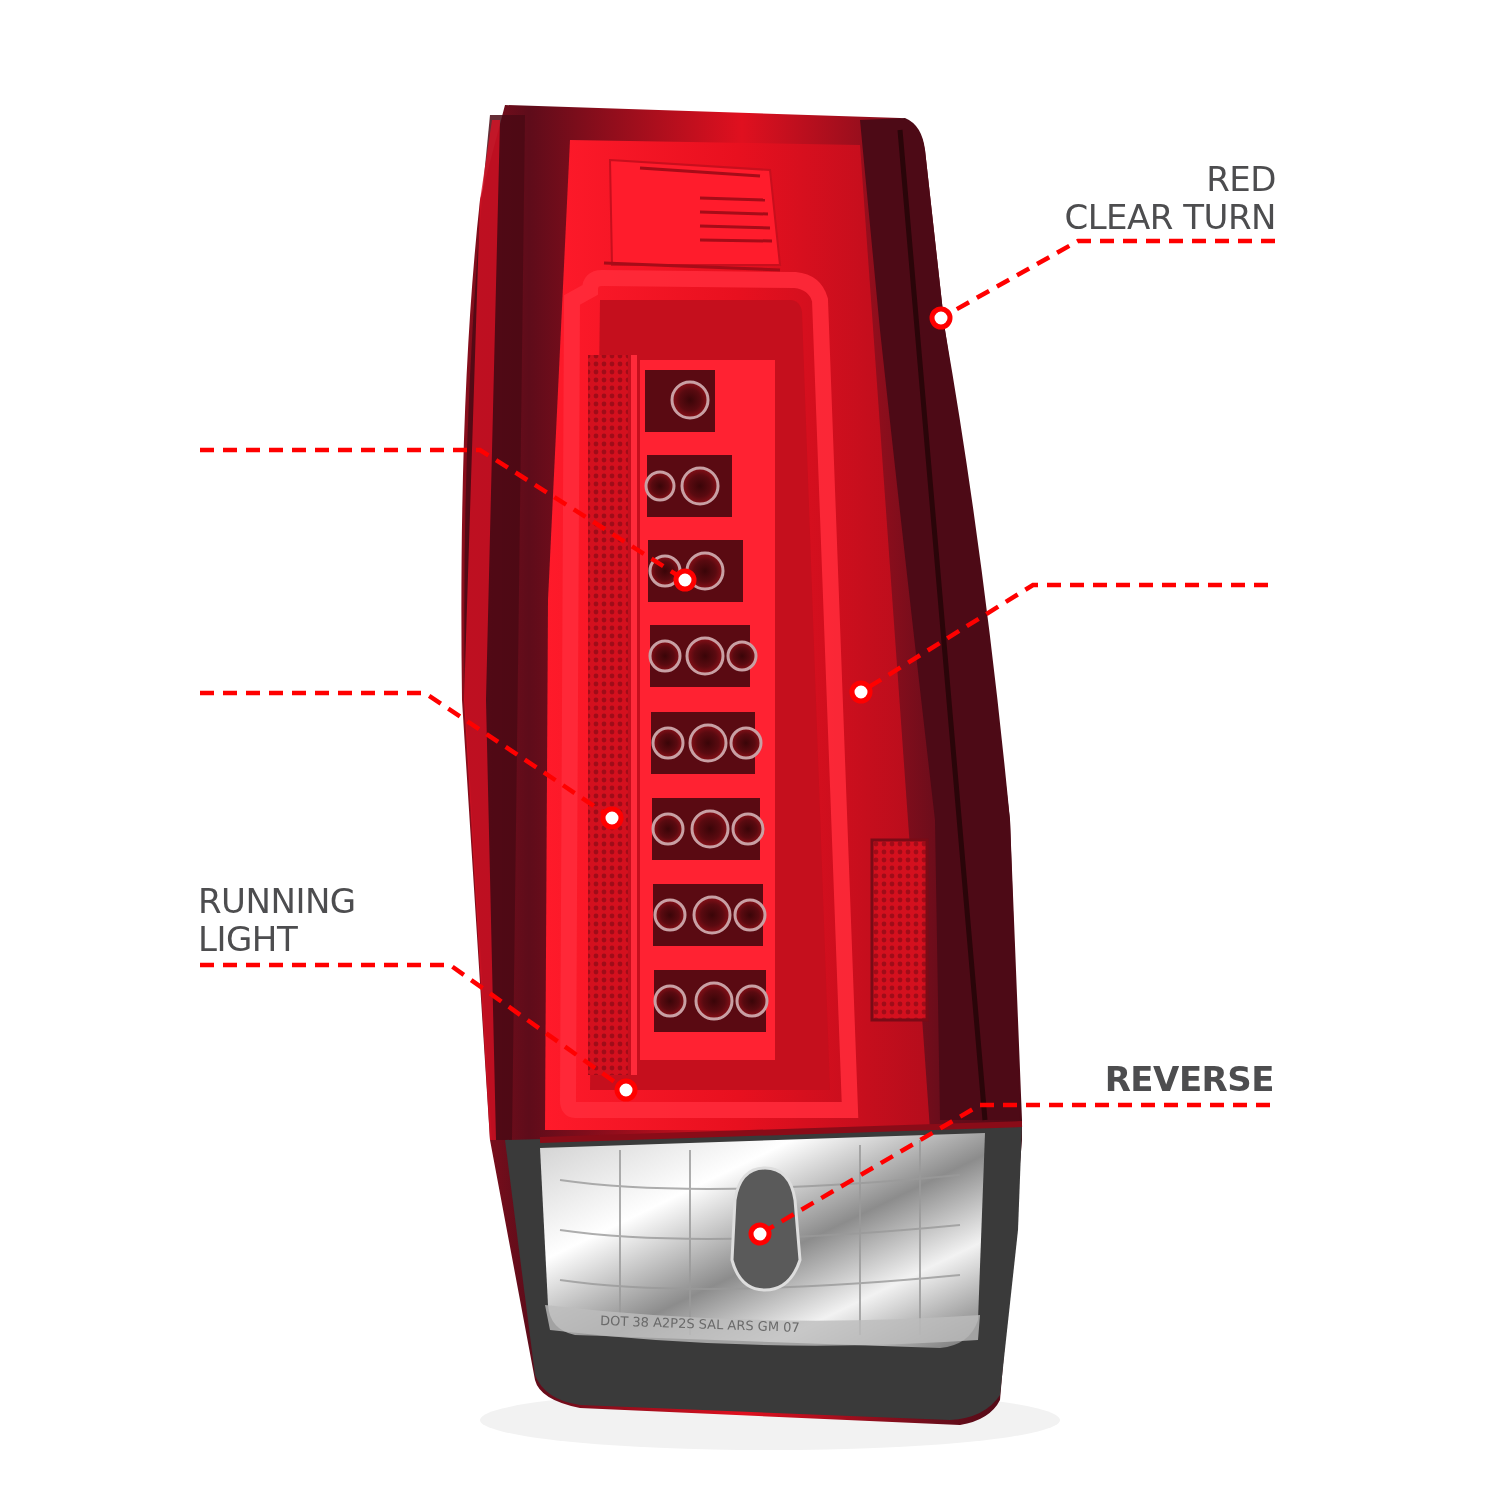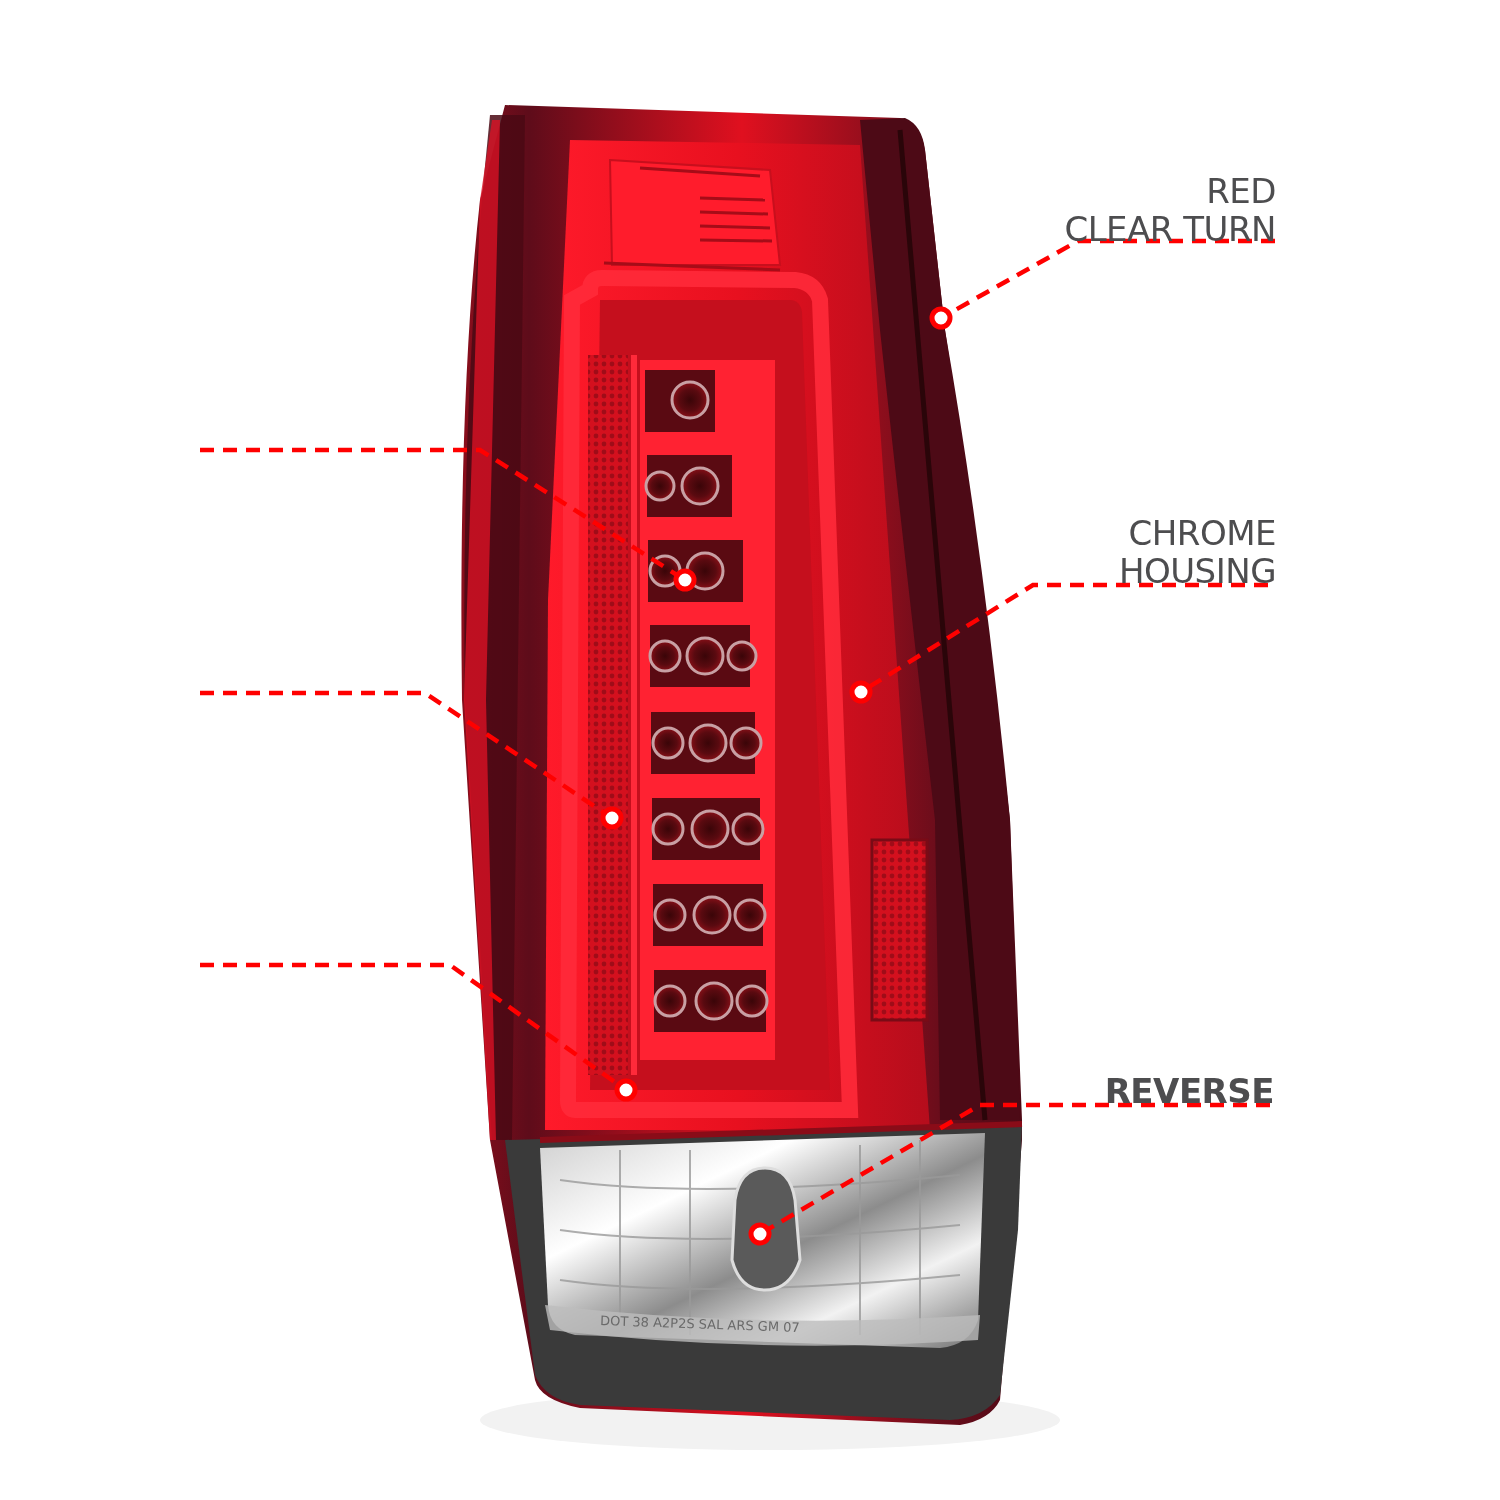--- a/index.html
+++ b/index.html
@@ -1,18 +1,18 @@
 <!DOCTYPE html>
 <html><head>
 <meta charset="utf-8">
 <style>
   html,body{margin:0;padding:0;background:#ffffff;}
   body{width:1500px;height:1500px;position:relative;overflow:hidden;font-family:"DejaVu Sans","Liberation Sans",sans-serif;}
   .stage{position:absolute;left:0;top:0;width:1500px;height:1500px;}
-  .label{position:absolute;color:#4d4d4f;font-size:34px;line-height:38px;letter-spacing:-0.5px;font-family:"DejaVu Sans",sans-serif;font-weight:400;white-space:nowrap;margin-top:12px;}
+  .label{position:absolute;color:#4d4d4f;font-size:34px;line-height:38px;letter-spacing:-0.5px;font-family:"DejaVu Sans",sans-serif;font-weight:400;white-space:nowrap;}
   .label.right{text-align:right;}
   .label span{display:block;}
   svg{position:absolute;left:0;top:0;}
 </style>
 </head>
 <body>
 
 <div class="stage">
 
   <svg width="1500" height="1500" viewBox="0 0 1500 1500">
@@ -147,24 +147,24 @@
       <circle cx="760" cy="1234" r="9"></circle>
     </g>
   </svg>
 
   <div class="label right" style="right:224px;top:160px;">
     <span>RED</span>
     <span>CLEAR TURN</span>
   </div>
 
 
-  <div class="label right" style="right:224px;top:502px;">
-    <span>CHROME</span>
-    <span>HOUSING</span>
-  </div>
 
 
+  <div class="label" style="left:198px;top:882px;">
+    <span>RUNNING</span>
+    <span>LIGHT</span>
+  </div>
 
   <div class="label right" style="right:226px;top:1060px;font-weight:bold;">
     <span>REVERSE</span>
   </div>
 
 </div>
 
 </body></html>

